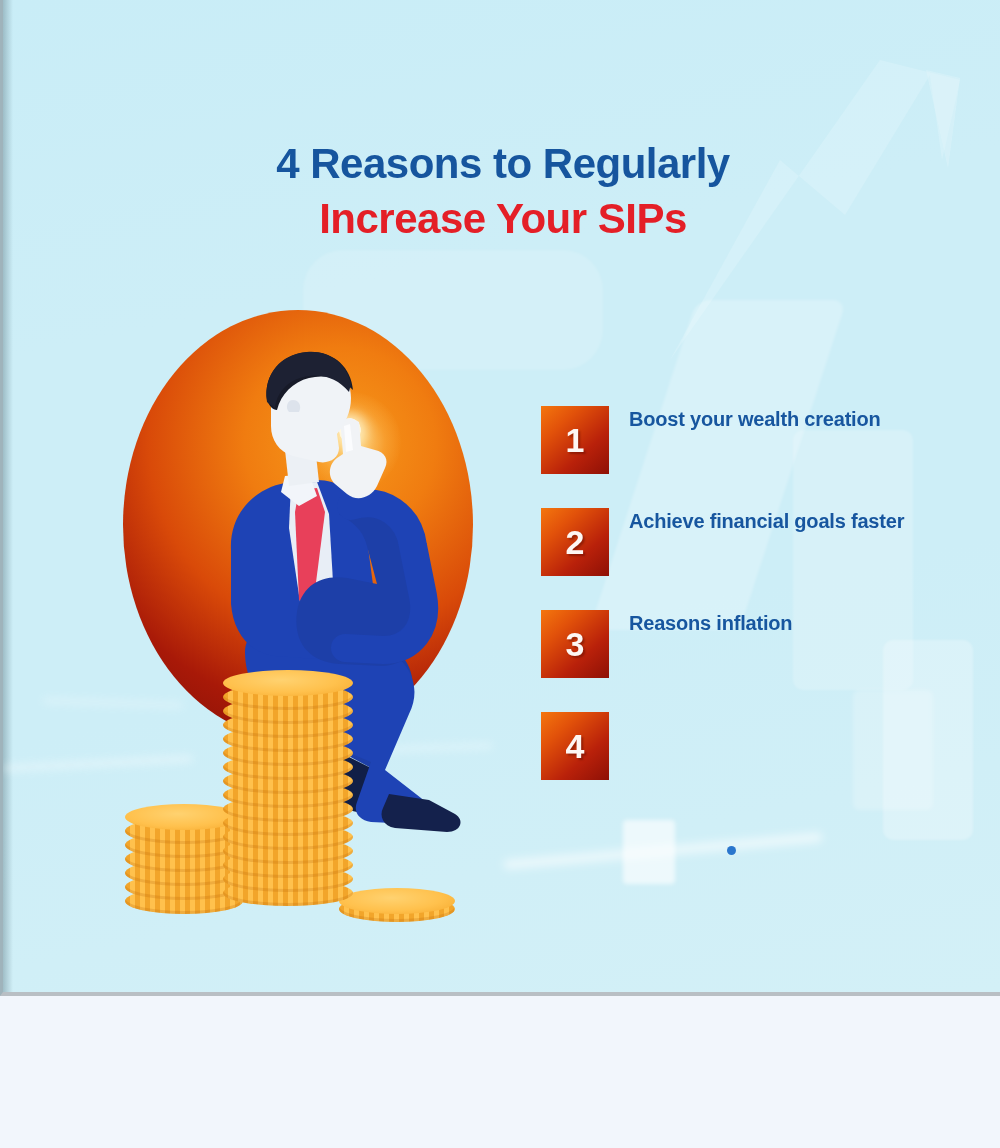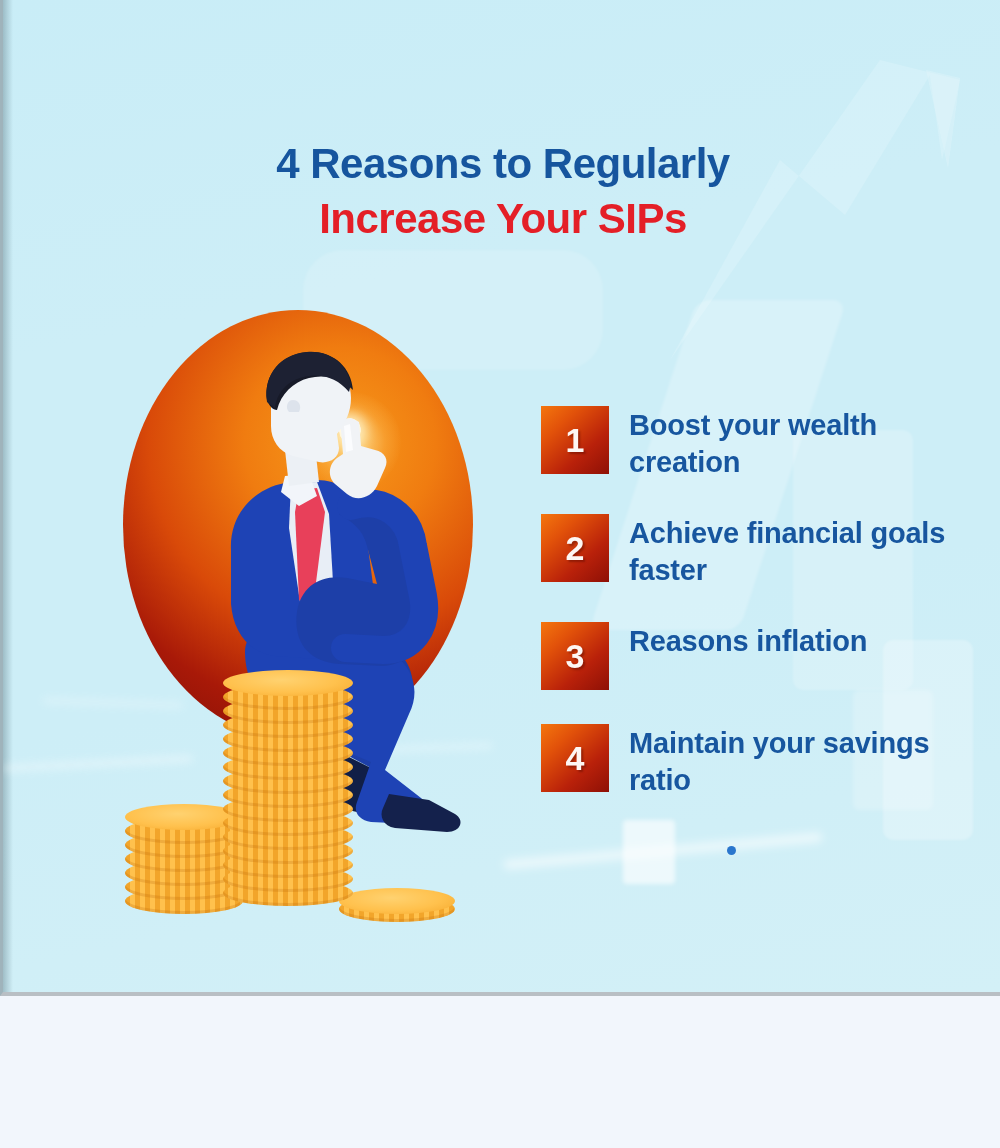--- a/index.html
+++ b/index.html
@@ -115,21 +115,21 @@
   .badge {
     flex: 0 0 auto; width: 68px; height: 68px;
     background: linear-gradient(138deg, #f4760e 0%, #e2520a 28%, #b9210a 66%, #8e1006 100%);
     display: flex; align-items: center; justify-content: center;
   }
   .badge span {
     font-size: 34px; font-weight: bold; color: #fdf7f4; line-height: 1;
     text-shadow: 2px 2px 2px rgba(90,10,0,.45);
   }
   .reason-text {
-    font-size: 29px; font-weight: bold; color: #17569f; line-height: 1.26;
+    font-size: 20px; font-weight: bold; color: #17569f; line-height: 1.26;
     padding-top: 1px; letter-spacing: -0.2px; max-width: 330px;
   }
 
   
   .footer {
     position: absolute; left: 0; top: 1000px; width: 1000px; height: 148px;
     background: #f2f6fc;
   }
 </style>
 </head>
@@ -282,21 +282,20 @@
         <div class="badge">
           <span>3</span>
         </div>
         <div class="reason-text">Reasons inflation</div>
       </div>
 
       <div class="reason">
         <div class="badge">
           <span>4</span>
         </div>
-        <div class="reason-text">Maintain your savings ratio</div>
       </div>
 
     </div>
   </div>
 
   <div class="footer">
 
     
 
     

